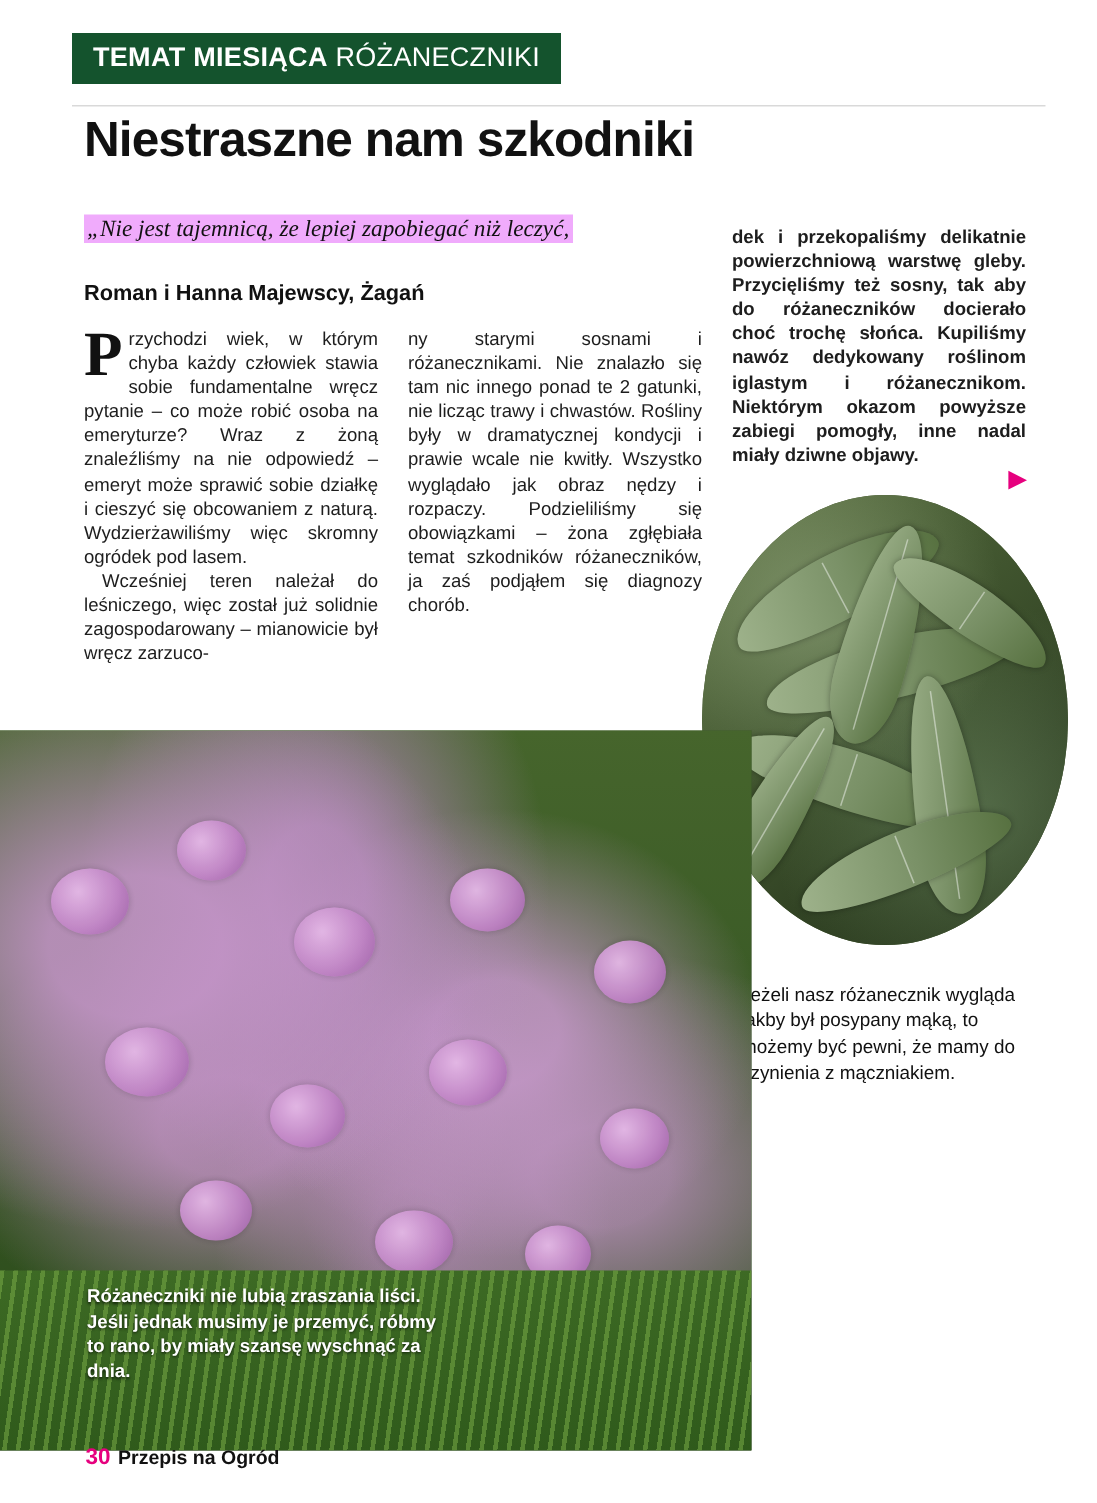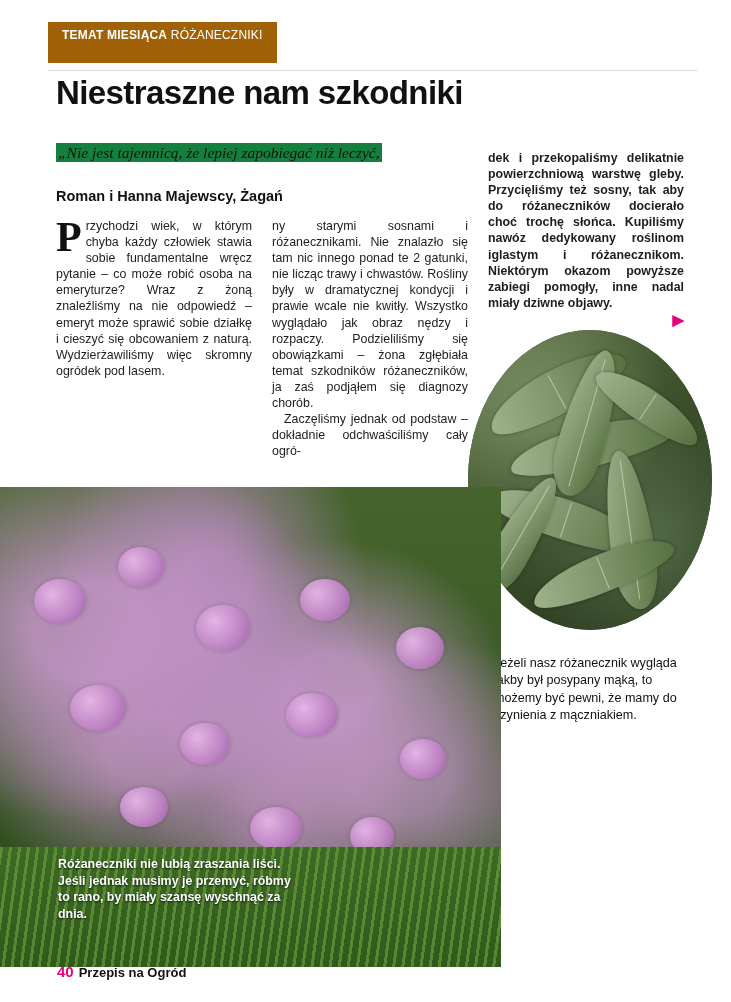--- a/index.html
+++ b/index.html
@@ -9,24 +9,24 @@
     font-family:"Liberation Sans", sans-serif;
     color:#1a1a1a;
     position:relative;
     overflow:hidden;
   }
   .page{position:relative;width:731px;height:1002px;overflow:hidden;}
 
   
   .kicker{
     position:absolute;left:48px;top:22px;
-    background:#a16207;
+    background:#14532d;
     color:#ffffff;
-    padding:6px 14px 21px 14px;
-    font-size:12px;
+    padding:6px 14px 7px 14px;
+    font-size:18px;
     letter-spacing:.2px;
     white-space:nowrap;
   }
   .kicker .b{font-weight:bold;}
   .kicker .r{font-weight:normal;}
 
   
   .rule-top{
     position:absolute;left:48px;right:34px;top:70px;
     height:1px;background:#d9d9d9;
@@ -45,21 +45,21 @@
   
   .quote{
     position:absolute;left:56px;top:142px;width:420px;
     font-family:"Liberation Serif", serif;
     font-style:italic;
     font-size:15.5px;
     line-height:21px;
     color:#111;
   }
   .quote span.hl{
-    background:#15803d;
+    background:#f0abfc;
     box-decoration-break:clone;
     -webkit-box-decoration-break:clone;
     padding:1px 2px;
   }
   .byline{
     position:absolute;left:56px;top:188px;
     font-size:14.5px;
     font-weight:bold;
     color:#111;
   }
@@ -193,25 +193,25 @@
 
   <div class="headline">Niestraszne nam szkodniki</div>
 
   <div class="quote">
     <span class="hl">„Nie jest tajemnicą, że lepiej zapobiegać niż leczyć,</span><br>
   </div>
   <div class="byline">Roman i Hanna Majewscy, Żagań</div>
 
   <div class="col col1">
     <p><span class="dropcap">P</span><span>rzychodzi wiek, w którym chyba każdy człowiek stawia sobie fundamentalne wręcz pytanie – co może robić osoba na emeryturze? Wraz z żoną znaleźliśmy na nie odpowiedź – emeryt może sprawić sobie działkę i cieszyć się obcowaniem z naturą. Wydzierżawiliśmy więc skromny ogródek pod lasem.</span></p>
+    <p><span>Wcześniej teren należał do leśniczego, więc został już solidnie zagospodarowany – mianowicie był wręcz zarzuco-</span></p>
   </div>
 
   <div class="col col2">
     <p><span>ny starymi sosnami i różanecznikami. Nie znalazło się tam nic innego ponad te 2 gatunki, nie licząc trawy i chwastów. Rośliny były w dramatycznej kondycji i prawie wcale nie kwitły. Wszystko wyglądało jak obraz nędzy i rozpaczy. Podzieliliśmy się obowiązkami – żona zgłębiała temat szkodników różaneczników, ja zaś podjąłem się diagnozy chorób.</span></p>
-    <p><span>Zaczęliśmy jednak od podstaw – dokładnie odchwaściliśmy cały ogró-</span></p>
   </div>
 
   <div class="col col3">
     <p><span>dek i przekopaliśmy delikatnie powierzchniową warstwę gleby. Przycięliśmy też sosny, tak aby do różaneczników docierało choć trochę słońca. Kupiliśmy nawóz dedykowany roślinom iglastym i różanecznikom. Niektórym okazom powyższe zabiegi pomogły, inne nadal miały dziwne objawy.</span></p>
     <div class="arrow">▶</div>
   </div>
 
   <div class="round-photo">
     <div class="leafbg"></div>
     <div class="leaf" style="left:14px;top:40px;width:150px;height:44px;transform:rotate(-28deg);"></div>
@@ -240,16 +240,16 @@
     <div class="blossom" style="left:400px;top:252px;width:46px;height:40px;"></div>
     <div class="blossom" style="left:120px;top:300px;width:48px;height:40px;"></div>
     <div class="blossom" style="left:250px;top:320px;width:52px;height:42px;"></div>
     <div class="blossom" style="left:350px;top:330px;width:44px;height:38px;"></div>
     <div class="grass"></div>
   </div>
 
   <div class="caption-photo">Różaneczniki nie lubią zraszania liści. Jeśli jednak musimy je przemyć, róbmy to rano, by miały szansę wyschnąć za dnia.</div>
 
   <div class="footer">
-    <span class="pg">40</span><span class="mag">Przepis na Ogród</span>
+    <span class="pg">30</span><span class="mag">Przepis na Ogród</span>
   </div>
 
 </div>
 
 </body></html>

